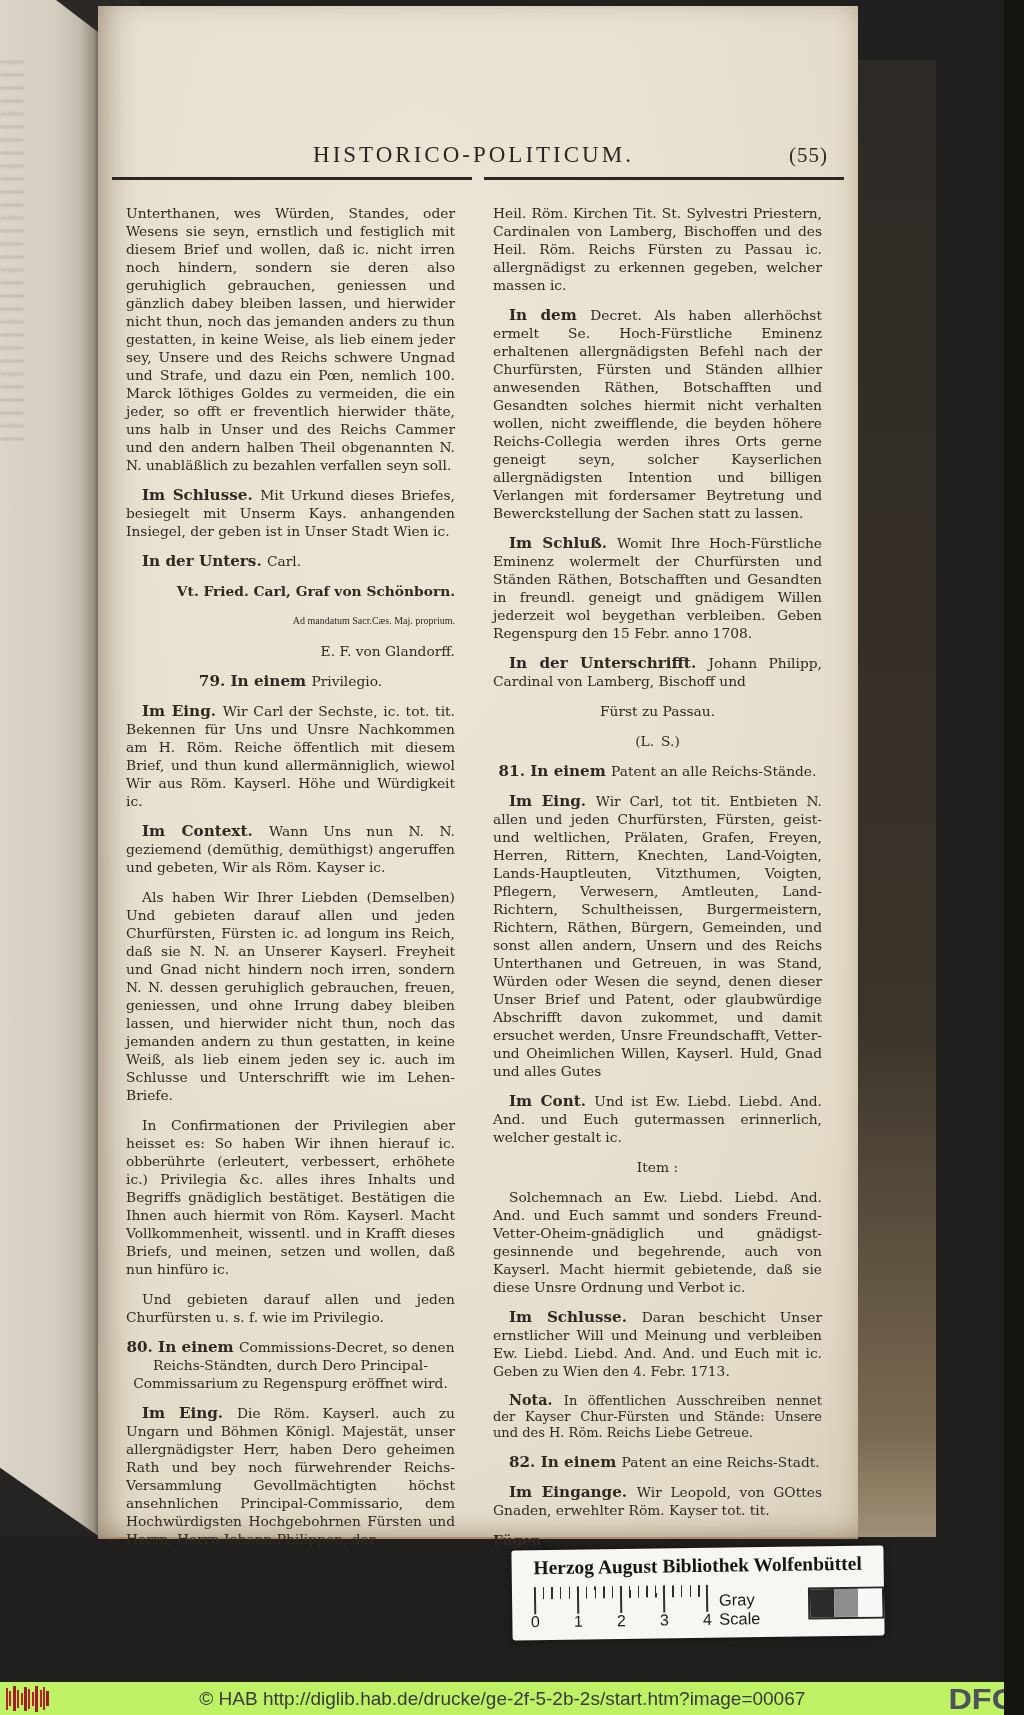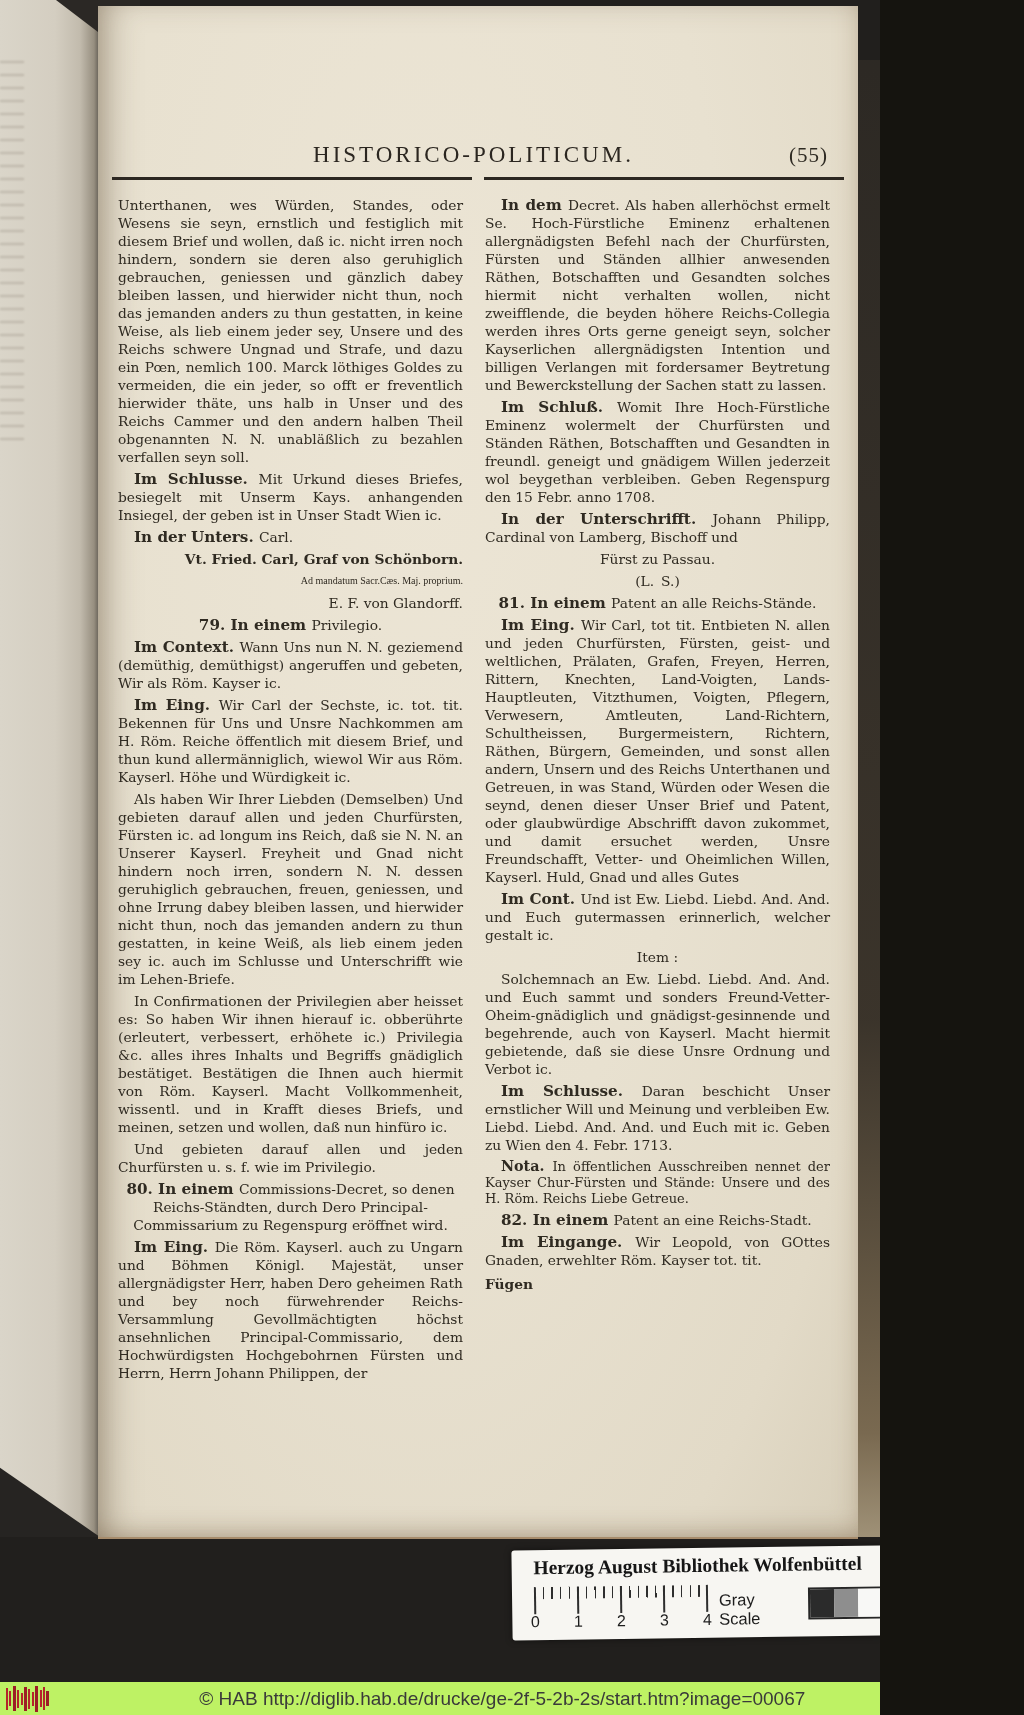--- a/index.html
+++ b/index.html
@@ -1,16 +1,16 @@
 <!DOCTYPE html>
 <html><head>
 <meta charset="utf-8">
 <style>
   html,body{margin:0;padding:0;background:#15140f;}
-  .scene{position:relative;width:880px;height:1715px;background:#211f1d;overflow:hidden;
+  .scene{position:relative;width:1004px;height:1715px;background:#211f1d;overflow:hidden;
          font-family:"DejaVu Serif",serif;}
 
   
   .facing-edge{position:absolute;left:0;top:0;width:100px;height:1537px;
     background:linear-gradient(90deg,#dad5c9 0%,#d4cec1 55%,#c2bbad 80%,#978f80 94%,#5b564e 100%);}
   .bleed-marks{position:absolute;left:0;top:60px;width:24px;height:380px;opacity:.35;filter:blur(1px);
     background:repeating-linear-gradient(0deg,rgba(70,60,45,.55) 0 2px,transparent 2px 13px);}
   .cover-corner{position:absolute;left:0;top:0;width:140px;height:64px;background:#2b2825;
     clip-path:polygon(56px 0,140px 0,140px 64px);}
   .corner-shadow{position:absolute;left:0;top:1438px;width:100px;height:99px;background:#262422;
@@ -25,21 +25,21 @@
     border-bottom:2px solid #a78c6c;}
   .page-header{display:flex;align-items:baseline;margin:136px 30px 0 60px;color:#2e2a22;}
   .page-title{flex:1;text-align:center;font-family:"Liberation Serif",serif;font-size:23px;
     letter-spacing:3px;color:#2b2620;}
   .page-number{font-family:"Liberation Serif",serif;font-size:21px;letter-spacing:1px;}
   .header-rule{display:flex;gap:12px;margin:9px 14px 12px 14px;}
   .header-rule span{flex:1;height:3px;background:#2c2721;}
 
   .columns{display:flex;gap:14px;padding:0 24px 0 16px;}
   .col{width:353px;color:#2f2a21;font-size:13.8px;line-height:18px;text-align:justify;}
-  .para{margin:4px;}
+  .para{margin:12px;}
   .para b{font-weight:bold;font-size:1.1em;}
   .indent{text-indent:16px;}
   .noindent{text-indent:0;}
   .center{text-align:center;text-indent:0;}
   .right{text-align:right;text-indent:0;}
   .heading{text-align:center;text-indent:0;margin:3px 0 2px 0;}
   .strong{font-weight:bold;}
   .small{font-size:13px;line-height:16px;}
   .roman{font-family:"Liberation Serif",serif;font-size:10px;}
   .catchword{text-indent:0;margin-top:6px;padding-right:4px;font-weight:bold;}
@@ -100,29 +100,30 @@
       </div>
     <div class="columns">
       <div class="col">
           <p class="para noindent">Unterthanen, wes Würden, Standes, oder Wesens sie seyn, ernstlich und festiglich mit diesem Brief und wollen, daß ic. nicht irren noch hindern, sondern sie deren also geruhiglich gebrauchen, geniessen und gänzlich dabey bleiben lassen, und hierwider nicht thun, noch das jemanden anders zu thun gestatten, in keine Weise, als lieb einem jeder sey, Unsere und des Reichs schwere Ungnad und Strafe, und dazu ein Pœn, nemlich 100. Marck löthiges Goldes zu vermeiden, die ein jeder, so offt er freventlich hierwider thäte, uns halb in Unser und des Reichs Cammer und den andern halben Theil obgenannten N. N. unabläßlich zu bezahlen verfallen seyn soll.</p>
           <p class="para indent"><b>Im Schlusse. </b>Mit Urkund dieses Briefes, besiegelt mit Unserm Kays. anhangenden Insiegel, der geben ist in Unser Stadt Wien ic.</p>
           <p class="para indent"><b>In der Unters. </b>Carl.</p>
           <p class="para right strong">Vt. Fried. Carl, Graf von Schönborn.</p>
           <p class="para right roman">Ad mandatum Sacr.Cæs. Maj. proprium.</p>
           <p class="para right">E. F. von Glandorff.</p>
           <p class="para heading"><b>79. In einem </b>Privilegio.</p>
+          <p class="para indent"><b>Im Eing. </b>Wir Carl der Sechste, ic. tot. tit. Bekennen für Uns und Unsre Nachkommen am H. Röm. Reiche öffentlich mit diesem Brief, und thun kund allermänniglich, wiewol Wir aus Röm. Kayserl. Höhe und Würdigkeit ic.</p>
           <p class="para indent"><b>Im Context. </b>Wann Uns nun N. N. geziemend (demüthig, demüthigst) angeruffen und gebeten, Wir als Röm. Kayser ic.</p>
-          <p class="para indent"><b>Im Eing. </b>Wir Carl der Sechste, ic. tot. tit. Bekennen für Uns und Unsre Nachkommen am H. Röm. Reiche öffentlich mit diesem Brief, und thun kund allermänniglich, wiewol Wir aus Röm. Kayserl. Höhe und Würdigkeit ic.</p>
           <p class="para indent">Als haben Wir Ihrer Liebden (Demselben) Und gebieten darauf allen und jeden Churfürsten, Fürsten ic. ad longum ins Reich, daß sie N. N. an Unserer Kayserl. Freyheit und Gnad nicht hindern noch irren, sondern N. N. dessen geruhiglich gebrauchen, freuen, geniessen, und ohne Irrung dabey bleiben lassen, und hierwider nicht thun, noch das jemanden andern zu thun gestatten, in keine Weiß, als lieb einem jeden sey ic. auch im Schlusse und Unterschrifft wie im Lehen-Briefe.</p>
           <p class="para indent">In Confirmationen der Privilegien aber heisset es: So haben Wir ihnen hierauf ic. obberührte (erleutert, verbessert, erhöhete ic.) Privilegia &amp;c. alles ihres Inhalts und Begriffs gnädiglich bestätiget. Bestätigen die Ihnen auch hiermit von Röm. Kayserl. Macht Vollkommenheit, wissentl. und in Krafft dieses Briefs, und meinen, setzen und wollen, daß nun hinfüro ic.</p>
           <p class="para indent">Und gebieten darauf allen und jeden Churfürsten u. s. f. wie im Privilegio.</p>
           <p class="para heading"><b>80. In einem </b>Commissions-Decret, so denen Reichs-Ständten, durch Dero Principal-Commissarium zu Regenspurg eröffnet wird.</p>
           <p class="para indent"><b>Im Eing. </b>Die Röm. Kayserl. auch zu Ungarn und Böhmen Königl. Majestät, unser allergnädigster Herr, haben Dero geheimen Rath und bey noch fürwehrender Reichs-Versammlung Gevollmächtigten höchst ansehnlichen Principal-Commissario, dem Hochwürdigsten Hochgebohrnen Fürsten und Herrn, Herrn Johann Philippen, der</p>
         </div>
       <div class="col">
+          <p class="para noindent">Heil. Röm. Kirchen Tit. St. Sylvestri Priestern, Cardinalen von Lamberg, Bischoffen und des Heil. Röm. Reichs Fürsten zu Passau ic. allergnädigst zu erkennen gegeben, welcher massen ic.</p>
           <p class="para indent"><b>In dem </b>Decret. Als haben allerhöchst ermelt Se. Hoch-Fürstliche Eminenz erhaltenen allergnädigsten Befehl nach der Churfürsten, Fürsten und Ständen allhier anwesenden Räthen, Botschafften und Gesandten solches hiermit nicht verhalten wollen, nicht zweifflende, die beyden höhere Reichs-Collegia werden ihres Orts gerne geneigt seyn, solcher Kayserlichen allergnädigsten Intention und billigen Verlangen mit fordersamer Beytretung und Bewerckstellung der Sachen statt zu lassen.</p>
           <p class="para indent"><b>Im Schluß. </b>Womit Ihre Hoch-Fürstliche Eminenz wolermelt der Churfürsten und Ständen Räthen, Botschafften und Gesandten in freundl. geneigt und gnädigem Willen jederzeit wol beygethan verbleiben. Geben Regenspurg den 15 Febr. anno 1708.</p>
           <p class="para indent"><b>In der Unterschrifft. </b>Johann Philipp, Cardinal von Lamberg, Bischoff und</p>
           <p class="para center">Fürst zu Passau.</p>
           <p class="para center">(L. S.)</p>
           <p class="para heading"><b>81. In einem </b>Patent an alle Reichs-Stände.</p>
           <p class="para indent"><b>Im Eing. </b>Wir Carl, tot tit. Entbieten N. allen und jeden Churfürsten, Fürsten, geist- und weltlichen, Prälaten, Grafen, Freyen, Herren, Rittern, Knechten, Land-Voigten, Lands-Hauptleuten, Vitzthumen, Voigten, Pflegern, Verwesern, Amtleuten, Land-Richtern, Schultheissen, Burgermeistern, Richtern, Räthen, Bürgern, Gemeinden, und sonst allen andern, Unsern und des Reichs Unterthanen und Getreuen, in was Stand, Würden oder Wesen die seynd, denen dieser Unser Brief und Patent, oder glaubwürdige Abschrifft davon zukommet, und damit ersuchet werden, Unsre Freundschafft, Vetter- und Oheimlichen Willen, Kayserl. Huld, Gnad und alles Gutes</p>
           <p class="para indent"><b>Im Cont. </b>Und ist Ew. Liebd. Liebd. And. And. und Euch gutermassen erinnerlich, welcher gestalt ic.</p>
           <p class="para center">Item :</p>
           <p class="para indent">Solchemnach an Ew. Liebd. Liebd. And. And. und Euch sammt und sonders Freund-Vetter-Oheim-gnädiglich und gnädigst-gesinnende und begehrende, auch von Kayserl. Macht hiermit gebietende, daß sie diese Unsre Ordnung und Verbot ic.</p>

